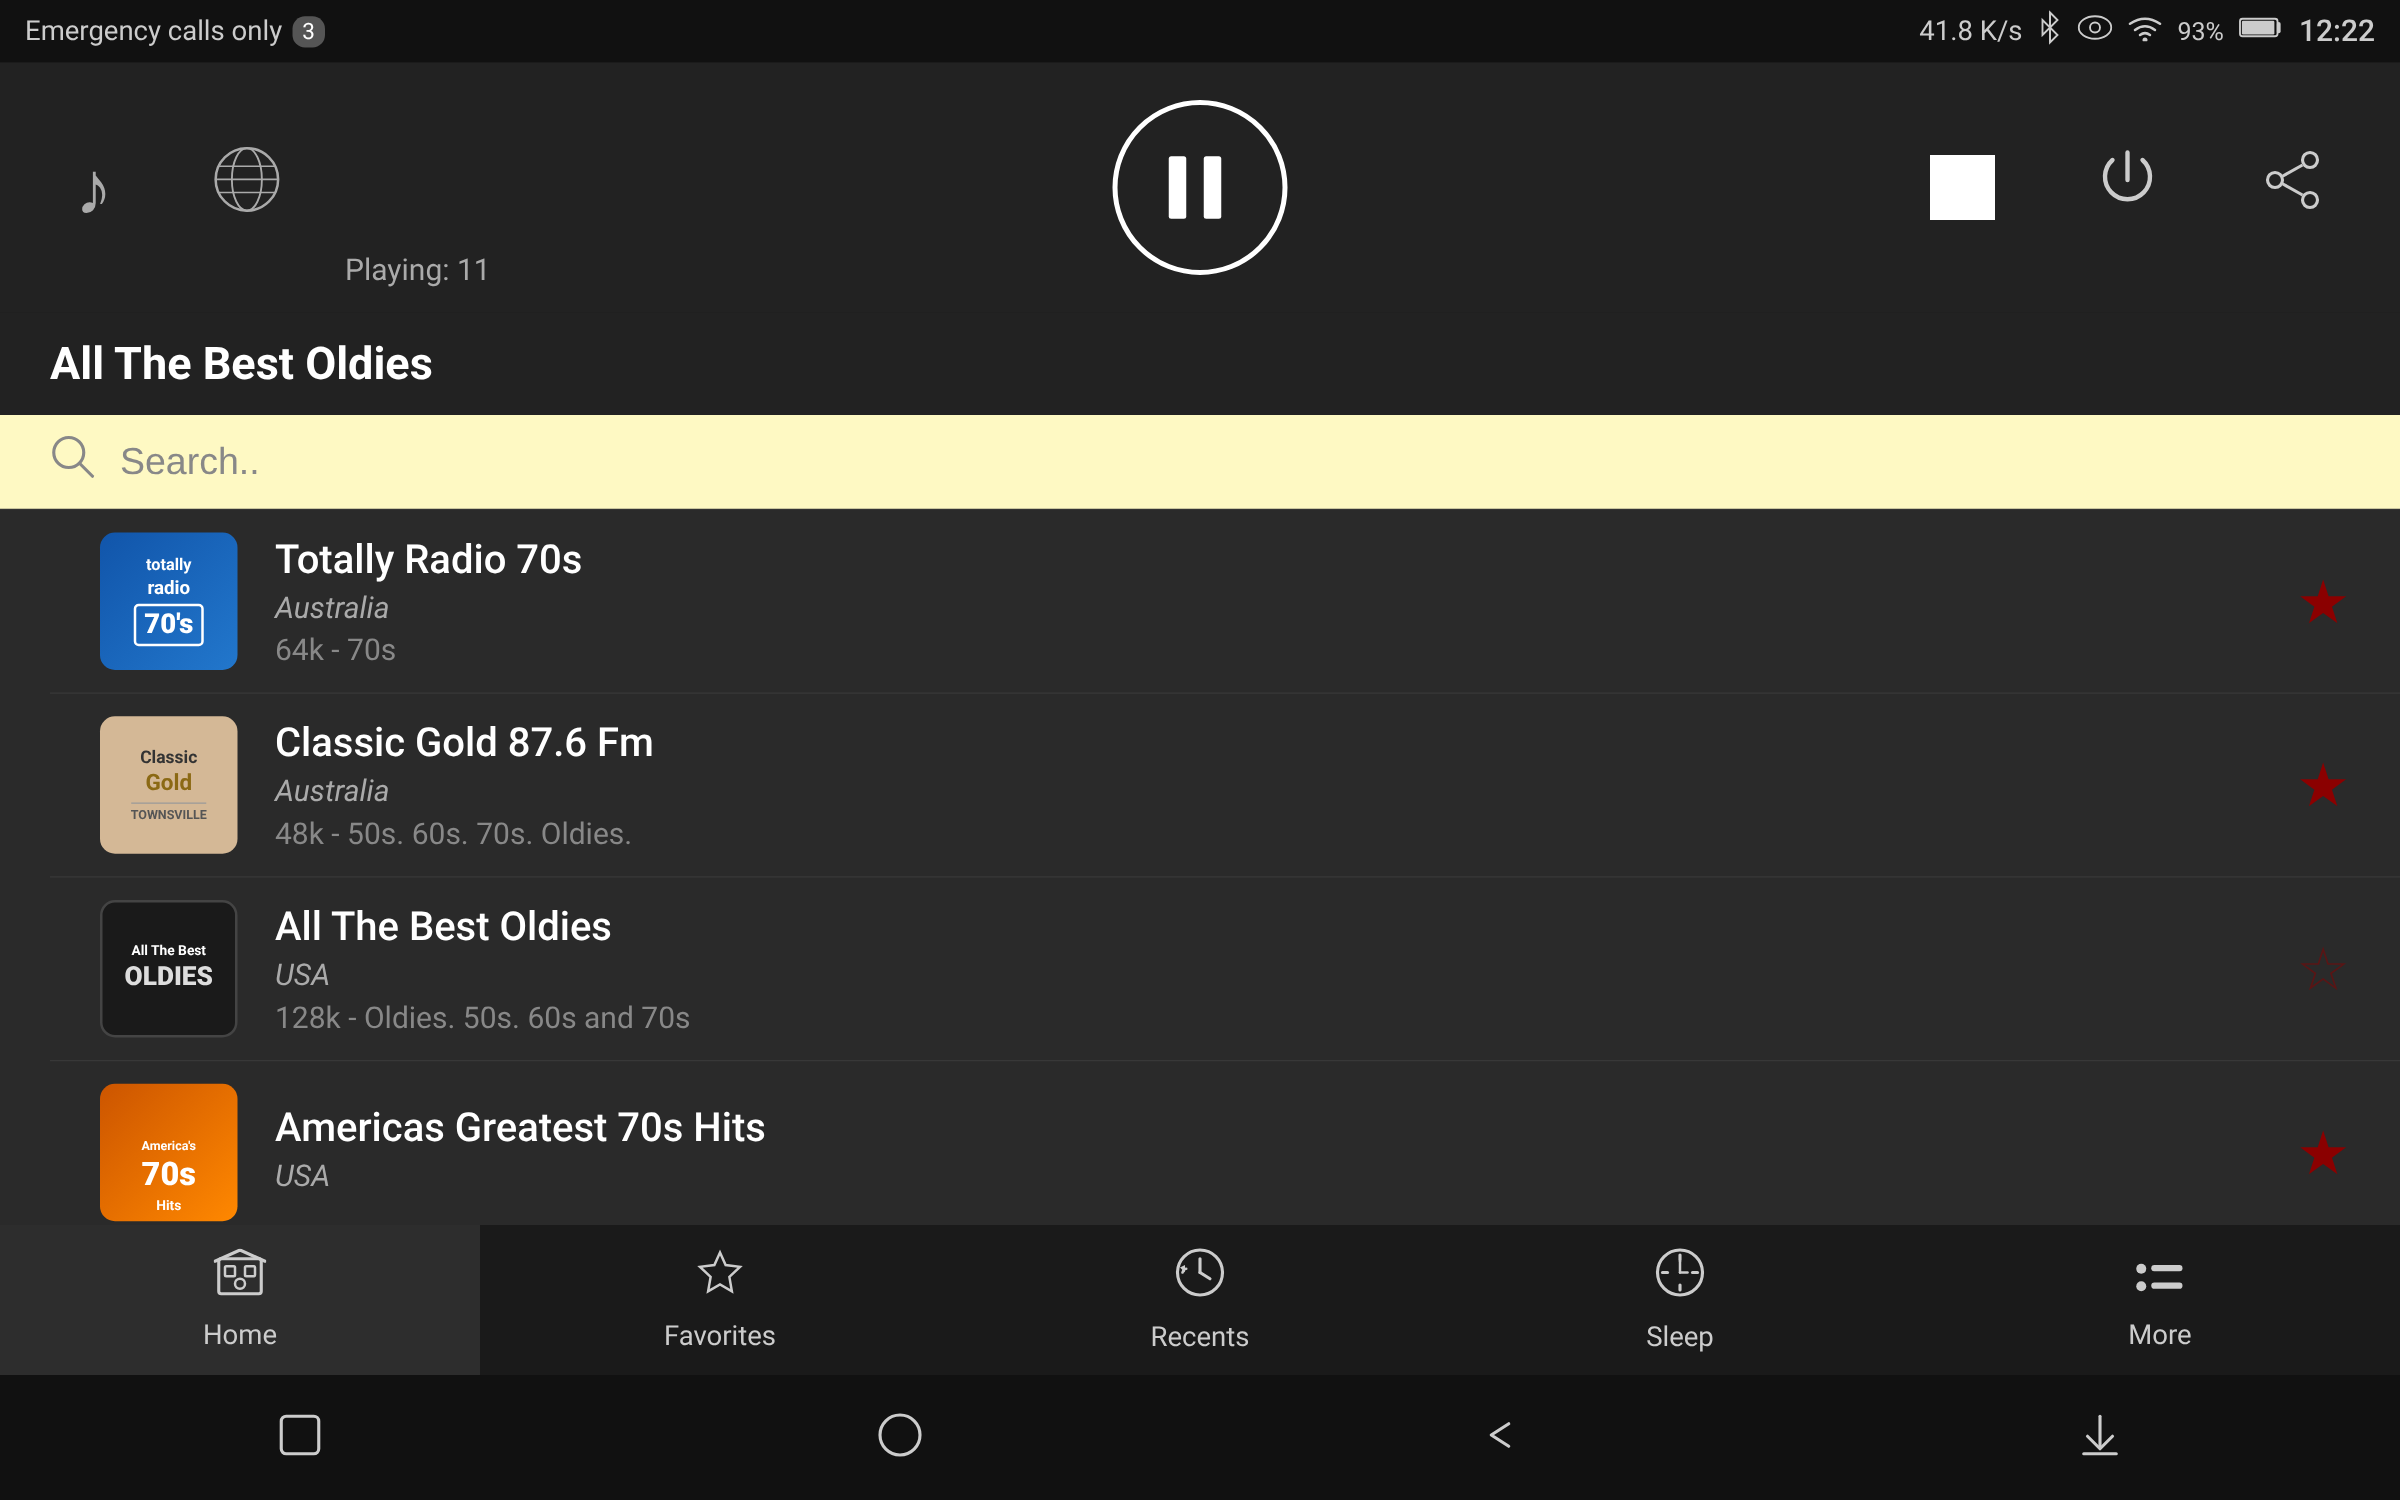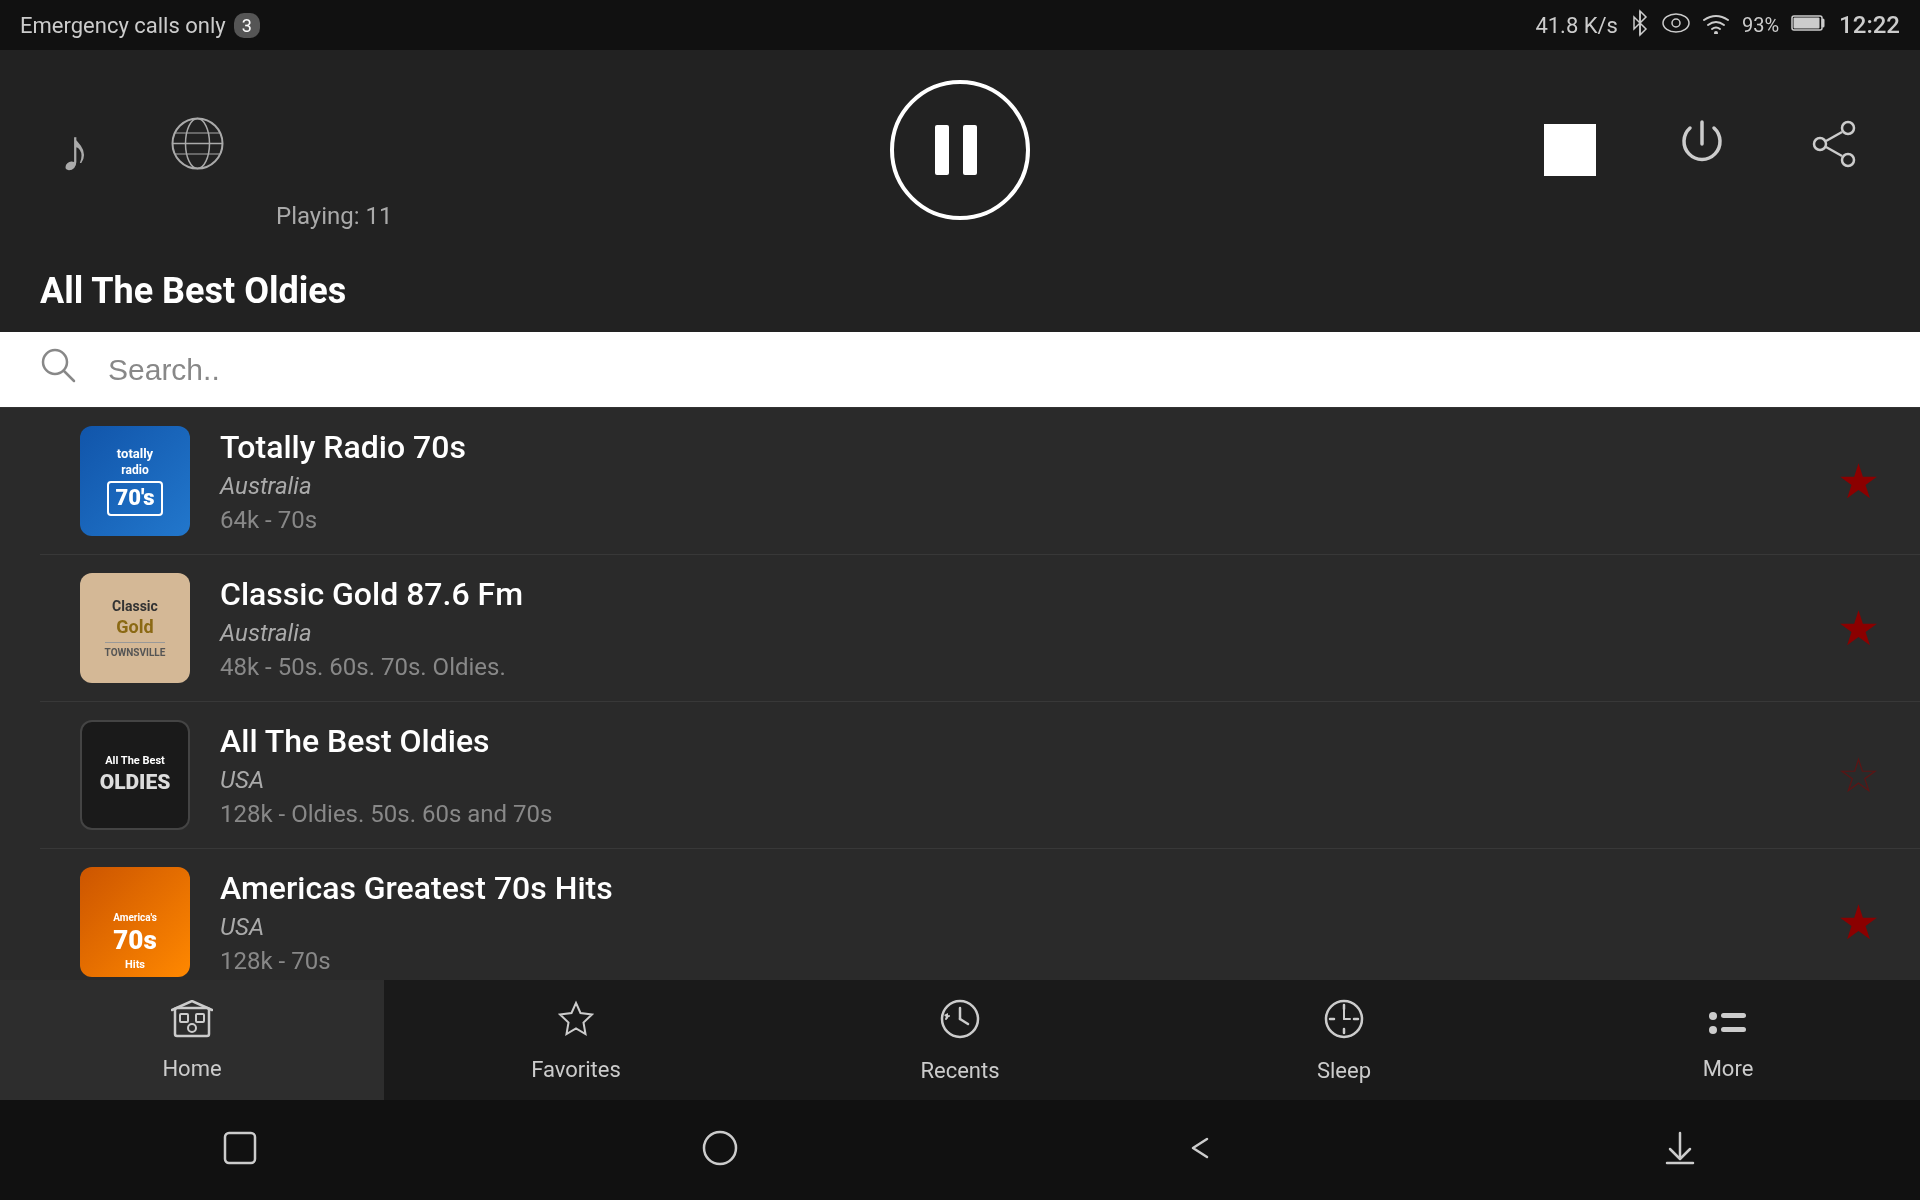--- a/index.html
+++ b/index.html
@@ -127,23 +127,23 @@
       padding: 20px 40px;
       font-size: 36px;
       font-weight: bold;
       color: #fff;
       background: #222;
     }
 
     
     #search-bar {
       padding: 15px 40px;
-      background: #ffffff;
-      display: flex;
-      gap: 32px;
+      background: #fef9c3;
+      display: flex;
+      gap: 20px;
       border-bottom: 1px solid #333;
     }
     .search-icon {
       font-size: 36px;
       color: #888;
     }
     #search-input {
       background: transparent;
       border: none;
       outline: none;
@@ -389,21 +389,21 @@
   </span>
   <input type="text" id="search-input" placeholder="Search.." style="">
 </div>
 
 <div id="station-list">
 
   <div class="station-item">
     <div class="station-logo logo-70s" style="display:flex; flex-direction:column; justify-content:center; align-items:center; background:linear-gradient(135deg,#1155aa,#2277cc);">
       <div style="font-size:13px; font-weight:bold; color:#fff; text-align:center; line-height:1.3;">
         <div>totally</div>
-        <div style="font-size:12px;">radio</div>
+        <div style="font-size:15px;">radio</div>
         <div style="font-size:22px; font-weight:900; border:2px solid #fff; padding:1px 6px; margin-top:2px; border-radius:4px;">70's</div>
       </div>
     </div>
     <div class="station-info">
       <div class="station-name">Totally Radio 70s</div>
       <div class="station-country">Australia</div>
       <div class="station-bitrate">64k - 70s</div>
     </div>
     <span class="star-btn star-filled">★</span>
   </div>
@@ -443,21 +443,20 @@
     <div class="station-logo logo-americas" style="display:flex; flex-direction:column; justify-content:flex-end; align-items:center; background:linear-gradient(135deg,#cc5500,#ff8800); padding:5px;">
       <div style="font-size:11px; font-weight:bold; color:#fff; text-align:center; line-height:1.3;">
         <div style="font-size:10px;">America's</div>
         <div style="font-size:26px; font-weight:900;">70s</div>
         <div style="font-size:11px;">Hits</div>
       </div>
     </div>
     <div class="station-info">
       <div class="station-name">Americas Greatest 70s Hits</div>
       <div class="station-country">USA</div>
-      <div class="station-bitrate">128k - 70s</div>
     </div>
     <span class="star-btn star-filled">★</span>
   </div>
 
 </div>
 
 <div id="bottom-nav">
 
   <div class="nav-item active">
     <span class="nav-icon">

